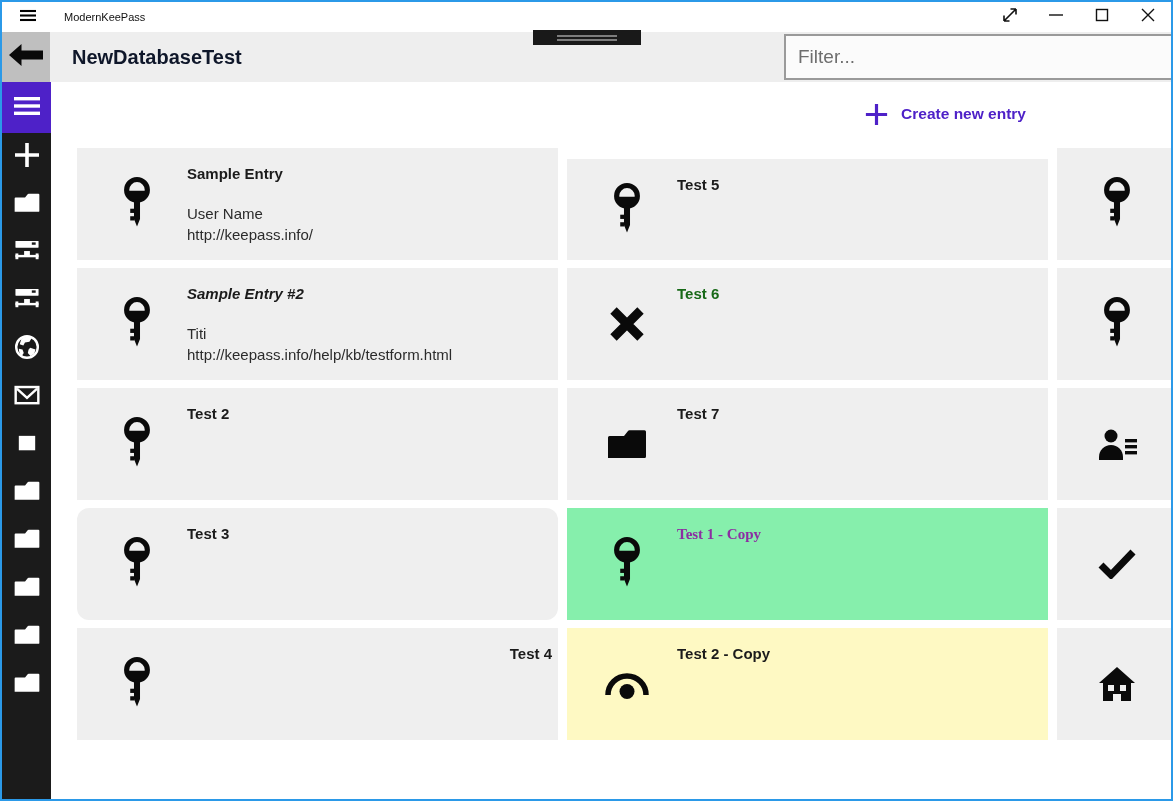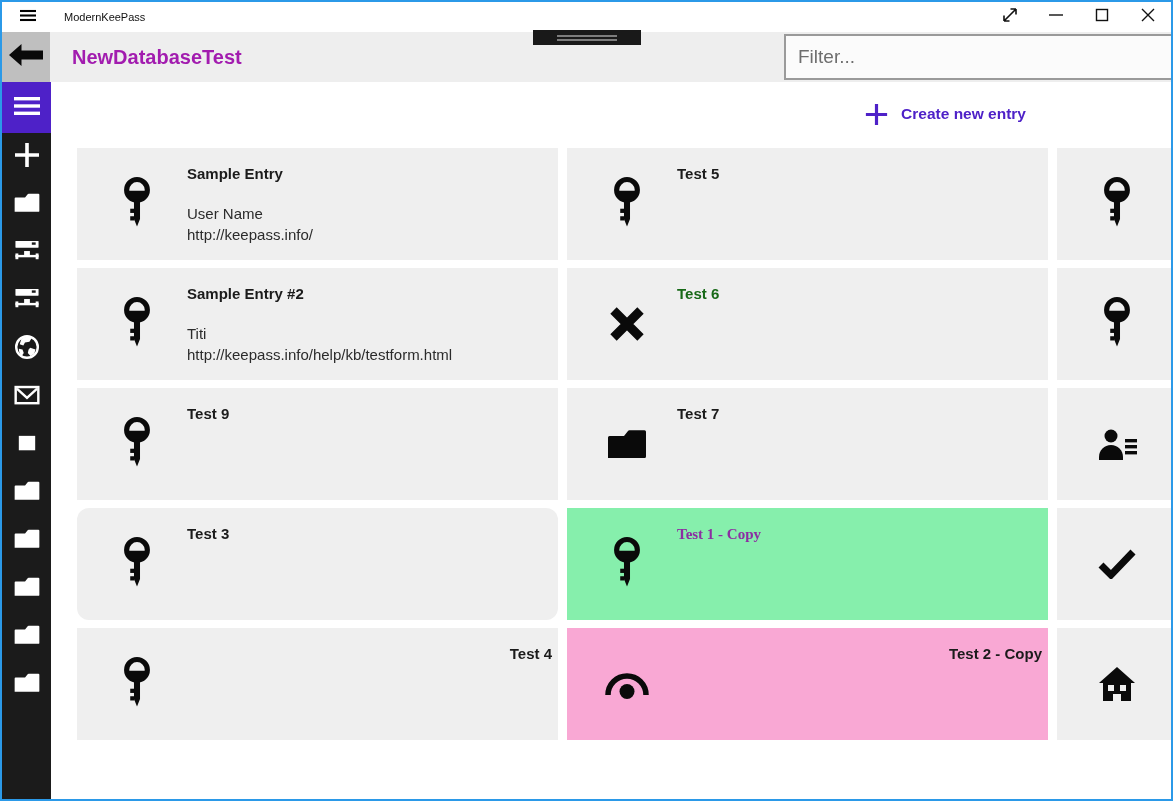--- a/index.html
+++ b/index.html
@@ -18,21 +18,21 @@
   .tb-controls { position:absolute; right:0; top:0; height:30px; display:flex; }
   .tb-btn { width:46px; height:30px; display:flex; align-items:center; justify-content:center; color:#111; }
   
   .drag-strip { position:absolute; left:531px; top:28px; width:108px; height:15px; background:#191919;
                 display:flex; flex-direction:column; align-items:center; justify-content:center; gap:2px; z-index:6; }
   .drag-strip i { display:block; width:60px; height:2px; background:#7d7d7d; }
   
   .header { position:absolute; left:0; top:30px; width:1169px; height:50px; background:#eeeeee; z-index:2; }
   .back-btn { position:absolute; left:0; top:0; width:48px; height:50px; background:#bfbfbf;
               display:flex; align-items:center; justify-content:center; color:#0a0a0a; cursor:pointer; }
-  .header-title { position:absolute; left:70px; top:0; line-height:50px; font-size:20px; font-weight:600; color:#a21caf; }
+  .header-title { position:absolute; left:70px; top:0; line-height:50px; font-size:20px; font-weight:600; color:#0f172a; }
   .filter-box { position:absolute; left:770px; top:2px; width:399px; height:46px;margin-left:12px; }
   .filter-box input { width:100%; height:100%; border:2px solid #9a9a9a; background:#fbfbfb;
               font-family:inherit; font-size:19px; color:#333; padding:0 12px; outline:none; }
   .filter-box input::placeholder { color:#6e6e6e; }
   
   .sidebar { position:absolute; left:0; top:80px; width:49px; height:717px; background:#1b1b1b;
              display:flex; flex-direction:column; z-index:3; }
   .nav-btn { width:49px; height:48px; display:flex; align-items:center; justify-content:center; color:#fff; cursor:pointer; }
   .nav-btn.hamburger { height:51px; }
   .nav-btn svg { width:26px; height:auto; }
@@ -215,21 +215,21 @@
               <rect x="9.8" y="43" width="4.5" height="4.5" fill="currentColor"></rect>
             </svg>
           </span>
         <div class="card-body">
           <div class="card-title" style="color: rgb(27, 27, 27);">Sample Entry</div>
           <div class="card-sub first">User Name</div>
           <div class="card-sub">http://keepass.info/</div>
         </div>
       </div>
 
-      <div class="card" style="background: rgb(239, 239, 239);">
+      <div class="card" style="background: rgb(239, 239, 239); margin-top: 11px;">
         <span class="card-icon">
             <svg width="32" height="58" viewBox="0 0 34 60">
               <circle cx="17" cy="15" r="11" fill="none" stroke="currentColor" stroke-width="5.5"></circle>
               <path d="M6 16 a11 11 0 0 0 22 0 z" fill="currentColor"></path>
               <path d="M13.8 25 h6.4 v21 l-3.2 8 -3.2-8 z" fill="currentColor"></path>
               <rect x="9.8" y="35" width="4.5" height="4.5" fill="currentColor"></rect>
               <rect x="9.8" y="43" width="4.5" height="4.5" fill="currentColor"></rect>
             </svg>
           </span>
         <div class="card-body">
@@ -253,21 +253,21 @@
         <span class="card-icon">
             <svg width="32" height="58" viewBox="0 0 34 60">
               <circle cx="17" cy="15" r="11" fill="none" stroke="currentColor" stroke-width="5.5"></circle>
               <path d="M6 16 a11 11 0 0 0 22 0 z" fill="currentColor"></path>
               <path d="M13.8 25 h6.4 v21 l-3.2 8 -3.2-8 z" fill="currentColor"></path>
               <rect x="9.8" y="35" width="4.5" height="4.5" fill="currentColor"></rect>
               <rect x="9.8" y="43" width="4.5" height="4.5" fill="currentColor"></rect>
             </svg>
           </span>
         <div class="card-body">
-          <div class="card-title" style="color: rgb(27, 27, 27);">Sample Entry #2</div>
+          <div class="card-title" style="color: rgb(27, 27, 27); font-style: italic;">Sample Entry #2</div>
           <div class="card-sub first">Titi</div>
           <div class="card-sub">http://keepass.info/help/kb/testform.html</div>
         </div>
       </div>
 
       <div class="card" style="background: rgb(239, 239, 239);">
         <span class="card-icon">
             <svg width="36" height="36" viewBox="0 0 32 32">
               <path d="M4 4 L28 28 M28 4 L4 28" stroke="currentColor" stroke-width="8" fill="none"></path>
             </svg>
@@ -293,21 +293,21 @@
         <span class="card-icon">
             <svg width="32" height="58" viewBox="0 0 34 60">
               <circle cx="17" cy="15" r="11" fill="none" stroke="currentColor" stroke-width="5.5"></circle>
               <path d="M6 16 a11 11 0 0 0 22 0 z" fill="currentColor"></path>
               <path d="M13.8 25 h6.4 v21 l-3.2 8 -3.2-8 z" fill="currentColor"></path>
               <rect x="9.8" y="35" width="4.5" height="4.5" fill="currentColor"></rect>
               <rect x="9.8" y="43" width="4.5" height="4.5" fill="currentColor"></rect>
             </svg>
           </span>
         <div class="card-body">
-          <div class="card-title" style="color: rgb(27, 27, 27);">Test 9</div>
+          <div class="card-title" style="color: rgb(27, 27, 27);">Test 2</div>
         </div>
       </div>
 
       <div class="card" style="background: rgb(239, 239, 239);">
         <span class="card-icon">
             <svg width="40" height="30" viewBox="0 0 40 30">
               <path d="M1 29 V8.5 q0-1.5 1.5-1.5 H17 l4-5 q.5-.7 1.4-.7 H37.5 q1.5 0 1.5 1.5 V27.5 q0 1.5-1.5 1.5 z" fill="currentColor"></path>
             </svg>
           </span>
         <div class="card-body">
@@ -373,21 +373,21 @@
               <path d="M13.8 25 h6.4 v21 l-3.2 8 -3.2-8 z" fill="currentColor"></path>
               <rect x="9.8" y="35" width="4.5" height="4.5" fill="currentColor"></rect>
               <rect x="9.8" y="43" width="4.5" height="4.5" fill="currentColor"></rect>
             </svg>
           </span>
         <div class="card-body">
           <div class="card-title" style="color: rgb(27, 27, 27); text-align: right;">Test 4</div>
         </div>
       </div>
 
-      <div class="card" style="background: #f9a8d4; text-align: right;">
+      <div class="card" style="background: #fef9c3;">
         <span class="card-icon">
             <svg width="46" height="31" viewBox="0 0 46 31">
               <path d="M4 26 A 19 19 0 0 1 42 26" fill="none" stroke="currentColor" stroke-width="5.5"></path>
               <circle cx="23" cy="22.5" r="7.5" fill="currentColor"></circle>
             </svg>
           </span>
         <div class="card-body">
           <div class="card-title" style="color: rgb(27, 27, 27);">Test 2 - Copy</div>
         </div>
       </div>

